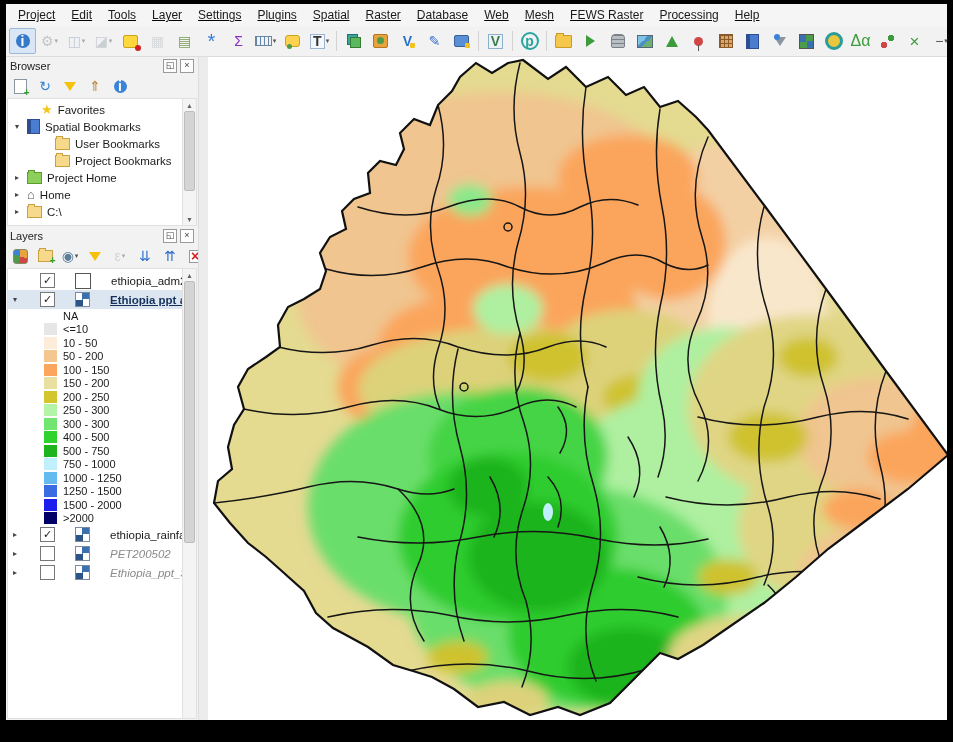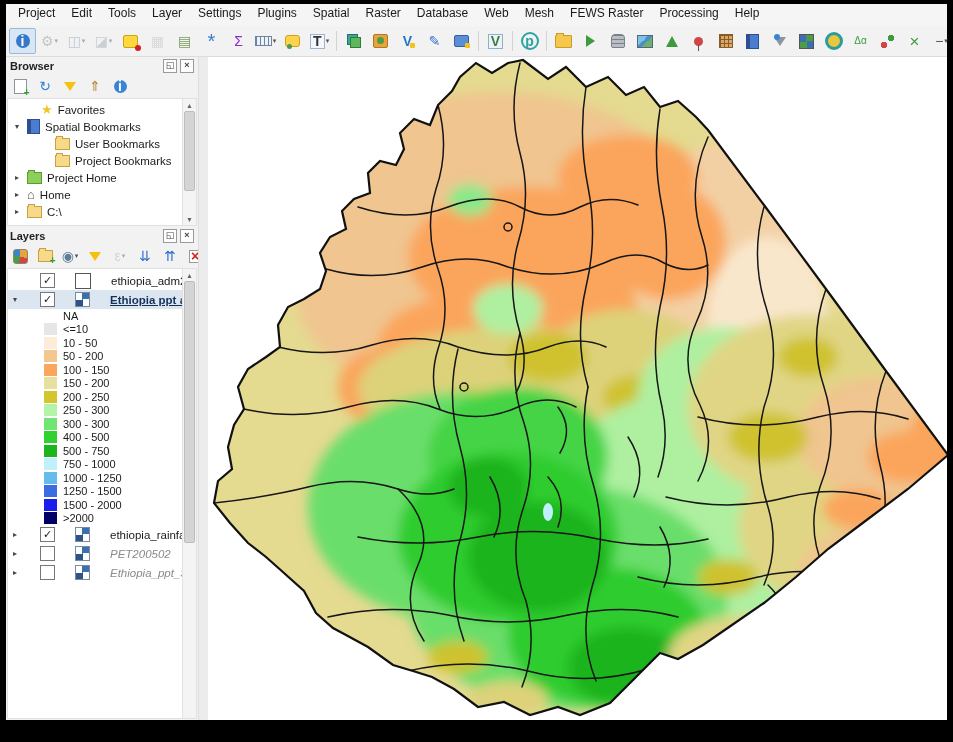--- a/index.html
+++ b/index.html
@@ -1,20 +1,20 @@
 <!DOCTYPE html>
 <html><head>
 <meta charset="utf-8">
 <style>
   html,body{margin:0;padding:0;}
   body{width:953px;height:742px;position:relative;background:#000;font-family:"Liberation Sans","DejaVu Sans",sans-serif;overflow:hidden;}
   .app{position:absolute;left:6px;top:4px;right:6px;bottom:22px;background:#f2f2f2;}
 
   
-  .menubar{height:22px;display:flex;align-items:flex-start;padding-left:4px;background:#f5f5f5;}
+  .menubar{height:22px;display:flex;align-items:center;padding-left:4px;background:#f5f5f5;text-decoration:underline;}
   .menu-item{font-size:12px;color:#1a1a1a;padding:2px 8px;white-space:nowrap;}
 
   
   .toolbar{height:30px;display:flex;align-items:center;padding:0 3px;background:#f2f2f2;border-bottom:1px solid #dcdcdc;}
   .tbtn{position:relative;width:25px;height:24px;display:inline-flex;align-items:center;justify-content:center;border:1px solid transparent;border-radius:2px;flex:none;}
   .tbtn.active{background:#d8e6f5;border-color:#9ab8d8;}
   .tbtn.disabled{opacity:.45;}
   .tbtn .g{font-size:14px;line-height:1;display:inline-flex;align-items:center;justify-content:center;}
   .tbtn .caret{font-size:7px;color:#555;margin-left:1px;}
   .tbtn .badge{position:absolute;right:2px;bottom:2px;width:6px;height:6px;border-radius:50%;}
@@ -78,21 +78,21 @@
   .s-white-swatch{width:14px;height:14px;border:1px solid #555;background:#fff;flex:none;}
   .s-checkbox{width:13px;height:13px;border:1px solid #777;background:#fff;display:inline-flex;align-items:center;justify-content:center;font-size:11px;color:#1a1a1a;flex:none;}
   .s-checkbox.checked::after{content:"✓";}
 
   
   .dock{position:absolute;top:53px;left:0;width:192px;bottom:0;display:flex;flex-direction:column;}
   .splitter{position:absolute;top:53px;left:192px;width:10px;bottom:0;background:#ececec;border-left:1px solid #ddd;border-right:1px solid #ddd;}
   .panel{display:flex;flex-direction:column;background:#f2f2f2;min-height:0;}
   .panel.browser{flex:none;height:170px;}
   .panel.layers{flex:1;}
-  .ptitle{height:17px;display:flex;align-items:center;padding:0 4px;font-size:11px;color:#222;font-weight:bold;}
+  .ptitle{height:17px;display:flex;align-items:center;padding:0 4px;font-size:11px;color:#222;}
   .ptitle .lbl{flex:1;}
   .pbtn{width:12px;height:12px;border:1px solid #9a9a9a;background:#fdfdfd;display:inline-flex;align-items:center;justify-content:center;font-size:9px;color:#444;margin-left:3px;line-height:1;}
   .ptools{height:24px;display:flex;align-items:center;padding:0 2px;gap:1px;}
   .ptools .tbtn{width:22px;height:21px;}
   .ptree{flex:1;background:#fff;margin:0 1px 1px 1px;border:1px solid #e0e0e0;position:relative;overflow:hidden;}
   .vscroll{position:absolute;right:0;top:0;bottom:0;width:13px;background:#f4f4f4;border-left:1px solid #e2e2e2;display:flex;flex-direction:column;align-items:center;font-size:7px;color:#666;}
   .vscroll .sarr{height:12px;display:flex;align-items:center;}
   .vscroll .thumb{width:9px;background:#d4d4d4;border:1px solid #bdbdbd;border-radius:2px;flex:none;}
   .treebody{position:absolute;left:0;top:2px;right:13px;bottom:0;}
 
@@ -228,21 +228,21 @@
       <span class="tbtn">
         <span class="g s-funnelglobe"></span>
       </span>
       <span class="tbtn">
         <span class="g s-checkergreen"></span>
       </span>
       <span class="tbtn">
         <span class="g s-donut"></span>
       </span>
       <span class="tbtn">
-        <span class="g" style="color: rgb(60, 156, 60); font-size: 10px;">Δα</span>
+        <span class="g" style="color: rgb(60, 156, 60); font-size: 16px;">Δα</span>
       </span>
       <span class="tbtn">
         <span class="g s-nodes"></span>
       </span>
       <span class="tbtn">
         <span class="g" style="color: rgb(60, 156, 60); font-size: 17px;">×</span>
       </span>
       <span class="tbtn">
         <span class="g" style="color: rgb(85, 85, 85);">−</span>
         <span class="caret">▾</span>

